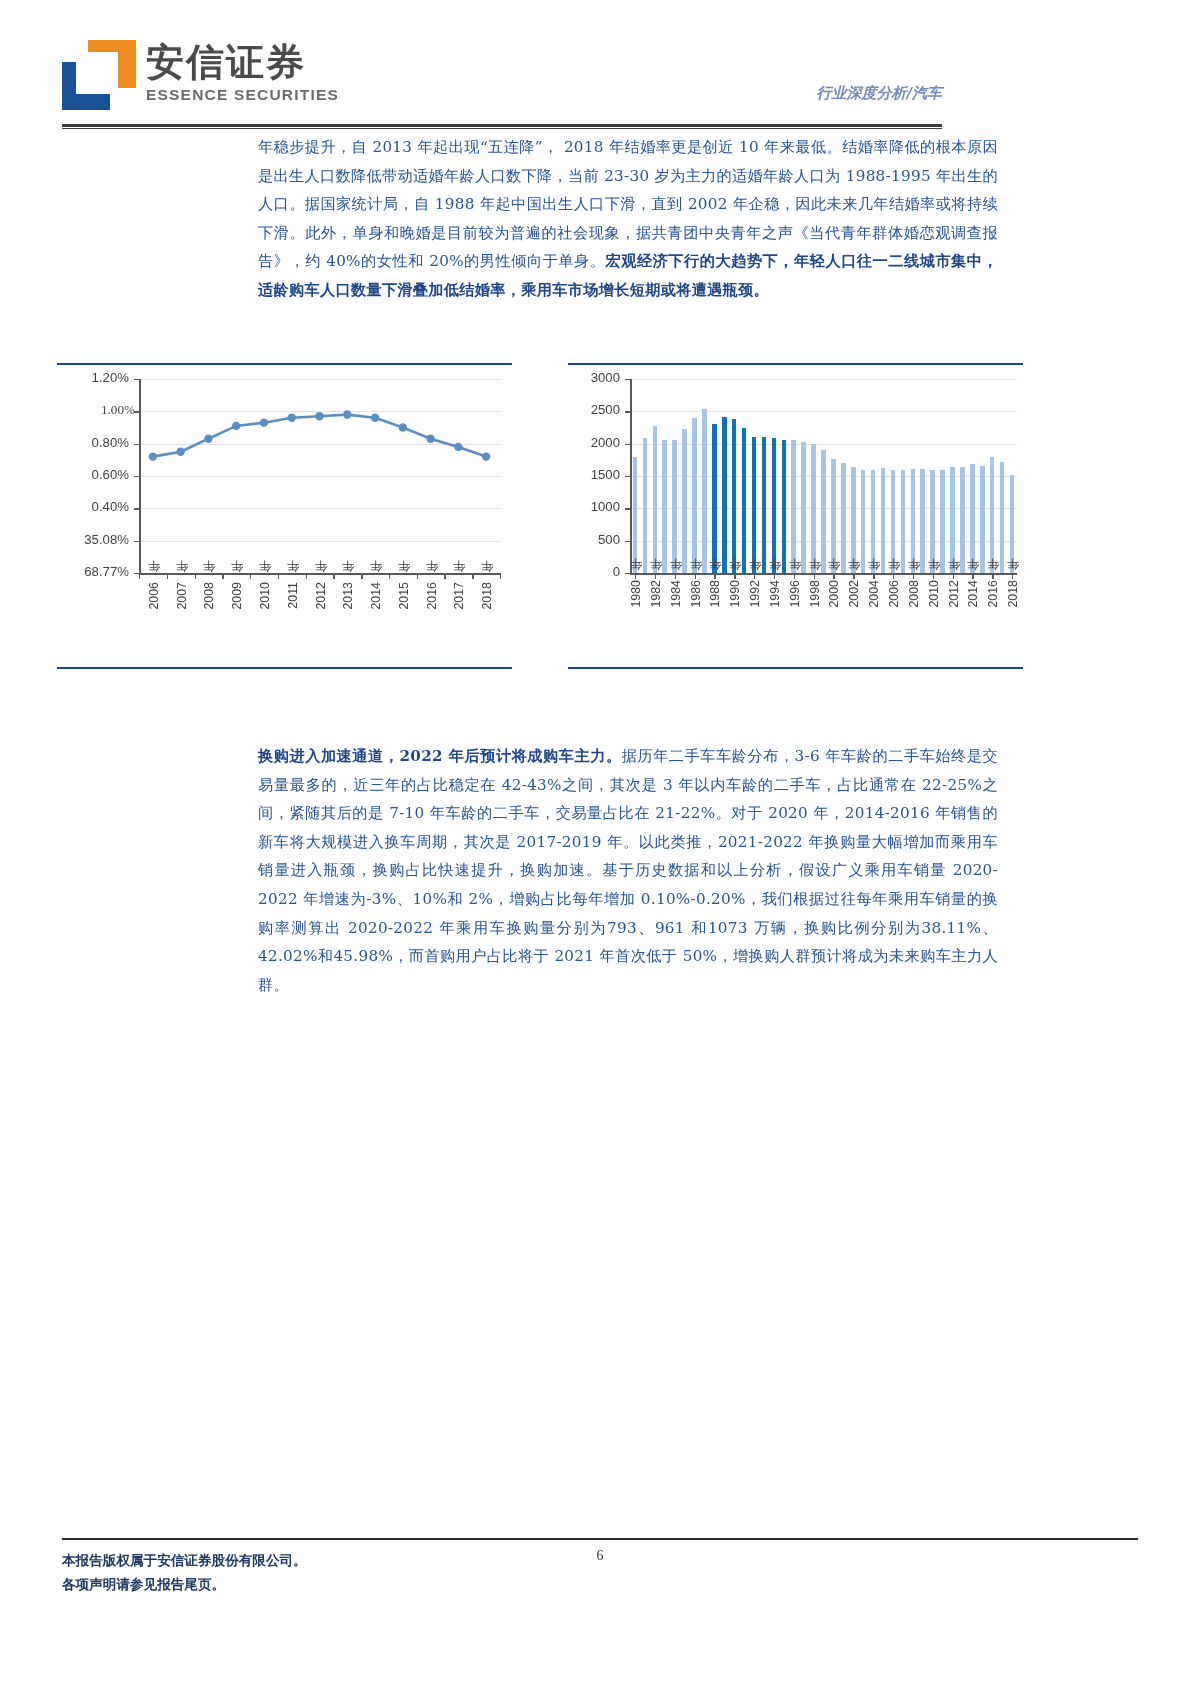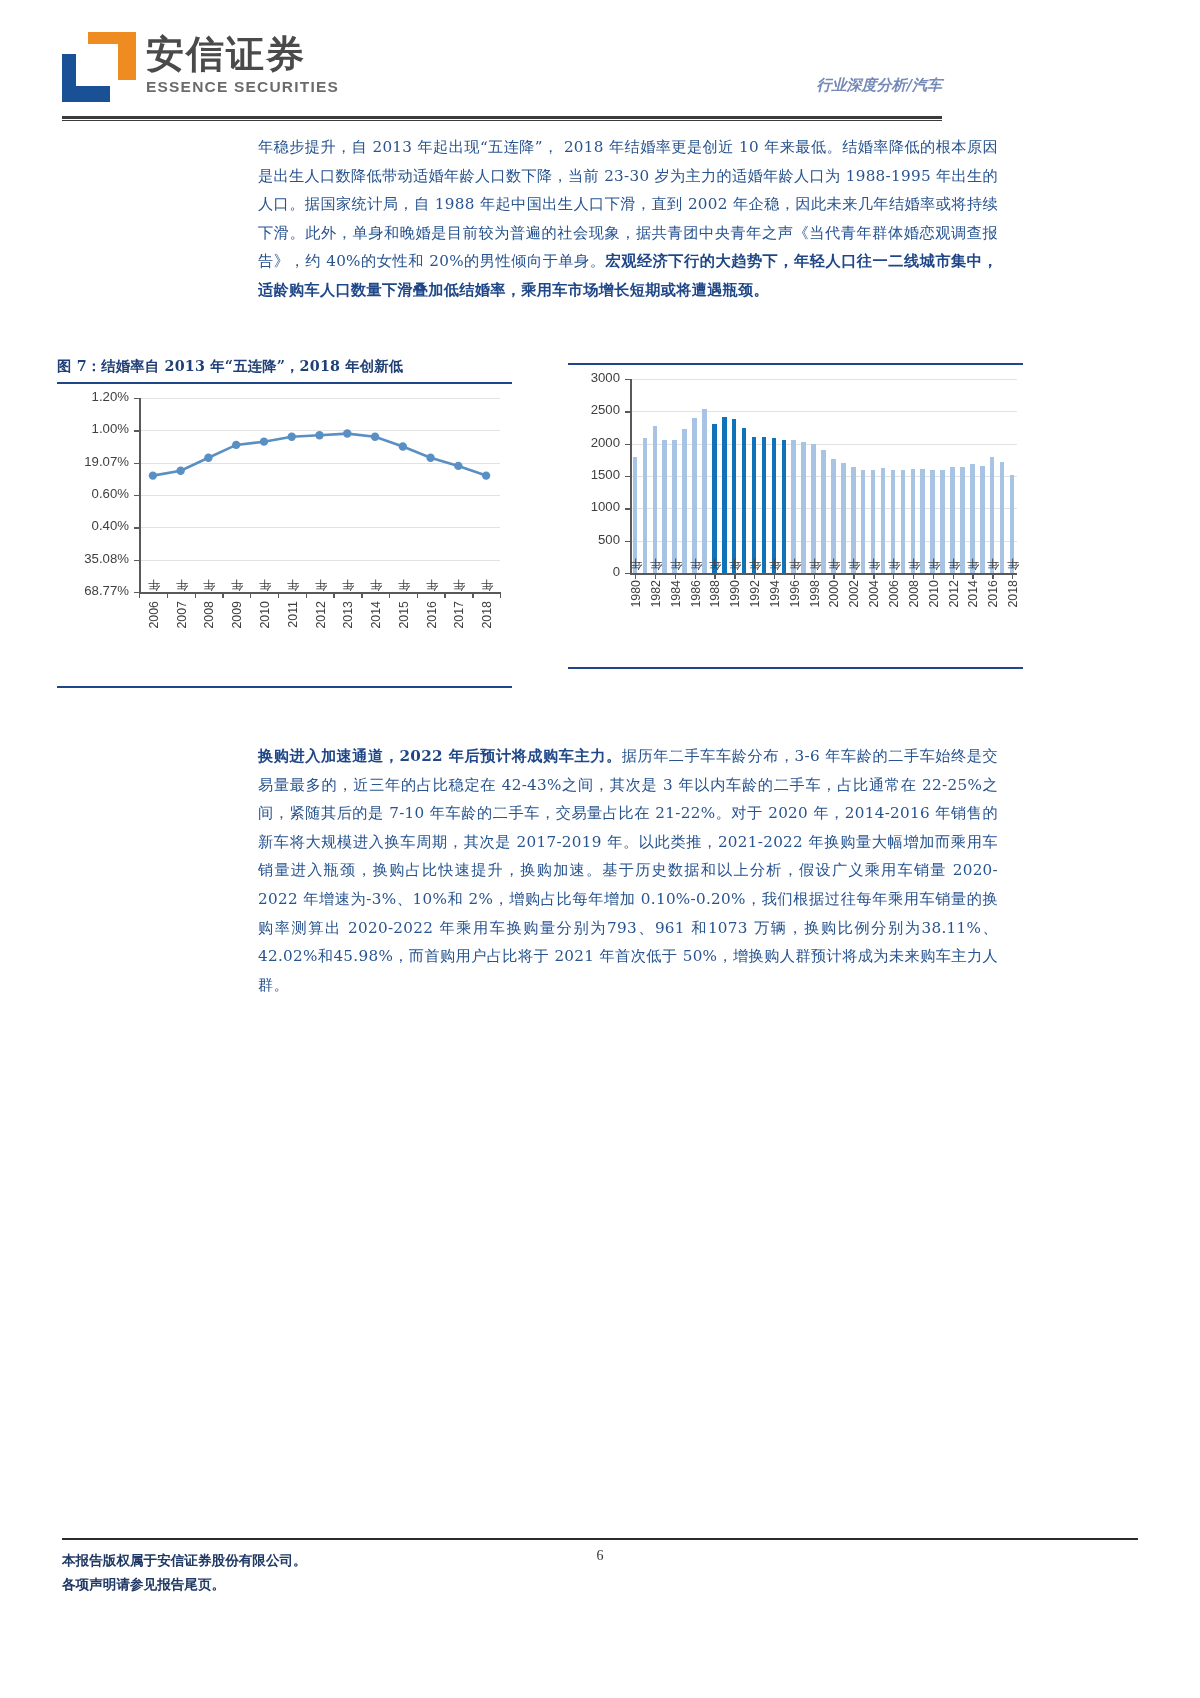--- a/index.html
+++ b/index.html
@@ -9,21 +9,21 @@
   }
   body {
     width: 1200px; height: 1698px;
     position: relative;
     font-family: "Liberation Serif", "DejaVu Serif", serif;
     color: #1f3864;
   }
 
   
   #header {
-    position: absolute; left: 0; top: 4px; width: 1004px; height: 118px;
+    position: absolute; left: 0; top: 12px; width: 1004px; height: 118px;
   }
   #logo-block {
     position: absolute; left: 62px; top: 28px;
     display: flex; align-items: flex-start;
   }
   .logo-mark {
     position: relative; width: 74px; height: 70px; margin-right: 10px;
   }
   .logo-mark .sq-orange {
     position: absolute; left: 26px; top: 0; width: 48px; height: 48px;
@@ -173,39 +173,38 @@
     </div>
   </div>
   <div id="header-right">行业深度分析/汽车</div>
   <div id="header-rule"></div>
   <div id="header-rule2"></div>
 </div>
 
 <div class="para" id="para-1">年稳步提升，自 2013 年起出现“五连降”， 2018 年结婚率更是创近 10 年来最低。结婚率降低的根本原因是出生人口数降低带动适婚年龄人口数下降，当前 23-30 岁为主力的适婚年龄人口为 1988-1995 年出生的人口。据国家统计局，自 1988 年起中国出生人口下滑，直到 2002 年企稳，因此未来几年结婚率或将持续下滑。此外，单身和晚婚是目前较为普遍的社会现象，据共青团中央青年之声《当代青年群体婚恋观调查报告》，约 40%的女性和 20%的男性倾向于单身。<b>宏观经济下行的大趋势下，年轻人口往一二线城市集中，适龄购车人口数量下滑叠加低结婚率，乘用车市场增长短期或将遭遇瓶颈。</b></div>
 
 <div class="fig" id="fig-left">
-  <div class="fig-title">图 7：结婚率自 2013 年“五连降”，2018 年创新低</div>
   <div class="fig-rule"></div>
   <div class="fig-body" id="linechart-body">
       <div class="ylab" style="left: 0px; width: 72px; top: 199px;">68.77%</div>
       <div class="tick-v" style="left: 77px; top: 208px;"></div>
       <div class="gridline" style="left: 82px; width: 361px; top: 175.667px;"></div>
       <div class="ylab" style="left: 0px; width: 72px; top: 166.667px;">35.08%</div>
       <div class="tick-v" style="left: 77px; top: 175.667px;"></div>
       <div class="gridline" style="left: 82px; width: 361px; top: 143.333px;"></div>
       <div class="ylab" style="left: 0px; width: 72px; top: 134.333px;">0.40%</div>
       <div class="tick-v" style="left: 77px; top: 143.333px;"></div>
       <div class="gridline" style="left: 82px; width: 361px; top: 111px;"></div>
       <div class="ylab" style="left: 0px; width: 72px; top: 102px;">0.60%</div>
       <div class="tick-v" style="left: 77px; top: 111px;"></div>
       <div class="gridline" style="left: 82px; width: 361px; top: 78.6667px;"></div>
-      <div class="ylab" style="left: 0px; width: 72px; top: 69.6667px;">19.07%</div>
+      <div class="ylab" style="left: 0px; width: 72px; top: 69.6667px;">0.80%</div>
       <div class="tick-v" style="left: 77px; top: 78.6667px;"></div>
       <div class="gridline" style="left: 82px; width: 361px; top: 46.3333px;"></div>
-      <div class="ylab" style="left: 0px; width: 72px; top: 37.3333px;">1.00%</div>
+      <div class="ylab" style="left: 6px; width: 72px; top: 37.3333px; font-family: Liberation Serif, serif;">1.00%</div>
       <div class="tick-v" style="left: 77px; top: 46.3333px;"></div>
       <div class="gridline" style="left: 82px; width: 361px; top: 14px;"></div>
       <div class="ylab" style="left: 0px; width: 72px; top: 5px;">1.20%</div>
       <div class="tick-v" style="left: 77px; top: 14px;"></div>
       <div class="axis-v" style="left: 82px; top: 14px; height: 194px;"></div>
       <div class="axis-h" style="left: 82px; top: 208px; width: 361px;"></div>
       <div class="tick-h" style="left: 82px; top: 208px;"></div>
       <div class="tick-h" style="left: 109.769px; top: 208px;"></div>
       <div class="tick-h" style="left: 137.538px; top: 208px;"></div>
       <div class="tick-h" style="left: 165.308px; top: 208px;"></div>

